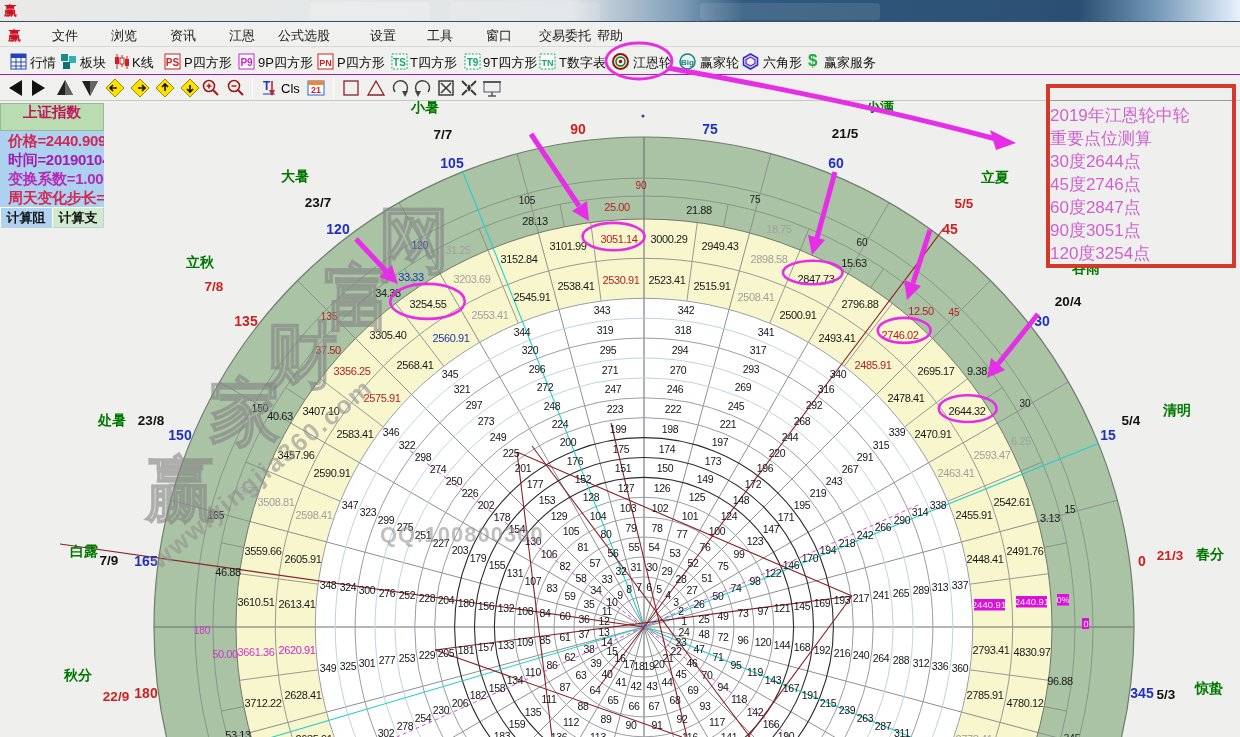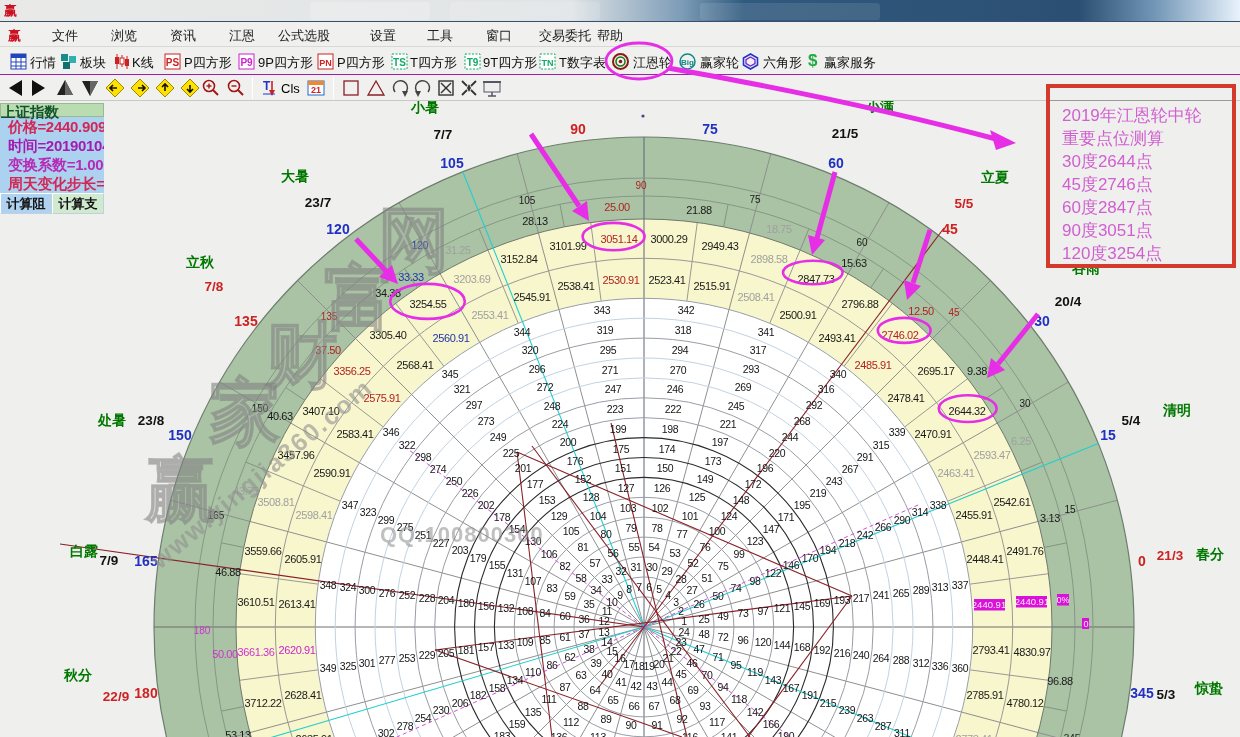--- a/index.html
+++ b/index.html
@@ -5,25 +5,25 @@
 #titlebar{position:absolute;left:0;top:0;width:1240px;height:22px;background:linear-gradient(90deg,#e9eae8 0%,#e0e4e6 46%,#7d9cb7 55%,#305a7e 60%,#2b4f72 87%,#7095b5 93%,#e8f2fc 100%);border-bottom:1px solid #38506b}
 #titlebar .ico{position:absolute;left:4px;top:3px;width:16px;height:16px;color:#cc1122;font-weight:bold;font-size:13px;line-height:16px}
 #titlebar .txt{position:absolute;left:24px;top:3px;font-size:13px;font-weight:bold;color:#101418}
 #menubar{position:absolute;left:0;top:22px;width:1240px;height:25px;background:#f0f0ee;border-bottom:1px solid #d8d8d4}
 #menubar span{position:absolute;top:5px;font-size:13px;color:#202020}
 #toolbar1{position:absolute;left:0;top:47px;width:1240px;height:28px;background:#f0f0ee;border-bottom:1px solid #a21caf}
 #toolbar1 .t{position:absolute;top:7px;font-size:13px;color:#101010}
 #toolbar2{position:absolute;left:0;top:75px;width:1240px;height:26px;background:#f0f0ee;border-bottom:1px solid #c8c8c4}
 #chart{position:absolute;left:0;top:101px;width:1240px;height:636px;background:#efefed}
 #lpanel{position:absolute;left:0;top:103px;width:104px;font-weight:bold}
-#lpanel .hdr{height:14px;background:#b9dcb0;color:#14532d;text-align:left;font-size:14.5px;line-height:16px;border:1px solid #98b898}
+#lpanel .hdr{height:28px;background:#b9dcb0;color:#be185d;text-align:center;font-size:14.5px;line-height:16px;border:1px solid #98b898}
 #lpanel .row{height:19px;background:#add2f0;font-size:15px;line-height:19.5px;padding-left:8px;white-space:nowrap;letter-spacing:-0.3px;overflow:hidden}
 #lpanel .btns{display:flex;height:21px}
 #lpanel .btns div{width:52px;overflow:hidden;font-size:13px;line-height:20px;text-align:center;color:#111;border:1px solid #c0d0dc;border-top-color:#fff;border-left-color:#fff}
-#redbox{position:absolute;left:1046px;top:84px;width:190px;height:184px;border:4px solid #d33a2c;background:#efefed;color:#d05fd0;font-family:"Liberation Sans",sans-serif;font-size:17px;line-height:23px;padding:16px 0 0 12px}
+#redbox{position:absolute;left:1046px;top:84px;width:190px;height:184px;border:4px solid #d33a2c;background:#efefed;color:#d05fd0;font-family:"Liberation Sans",sans-serif;font-size:17px;line-height:23px;padding:16px 0 0 0}
 </style></head><body>
 <div id="titlebar">
     <div style="position:absolute;left:310px;top:2px;width:120px;height:18px;background:rgba(255,255,255,0.22);border-radius:3px"></div>
     <div style="position:absolute;left:450px;top:2px;width:150px;height:18px;background:rgba(255,255,255,0.14);border-radius:3px"></div>
     <div style="position:absolute;left:700px;top:3px;width:180px;height:17px;background:rgba(255,255,255,0.10);border-radius:3px"></div>
     <div class="ico">赢</div>
   </div>
 <div id="menubar">
 <span style="left:8px;color:#cc1122;font-weight:bold">赢</span>
 <span style="left:52px">文件</span>

